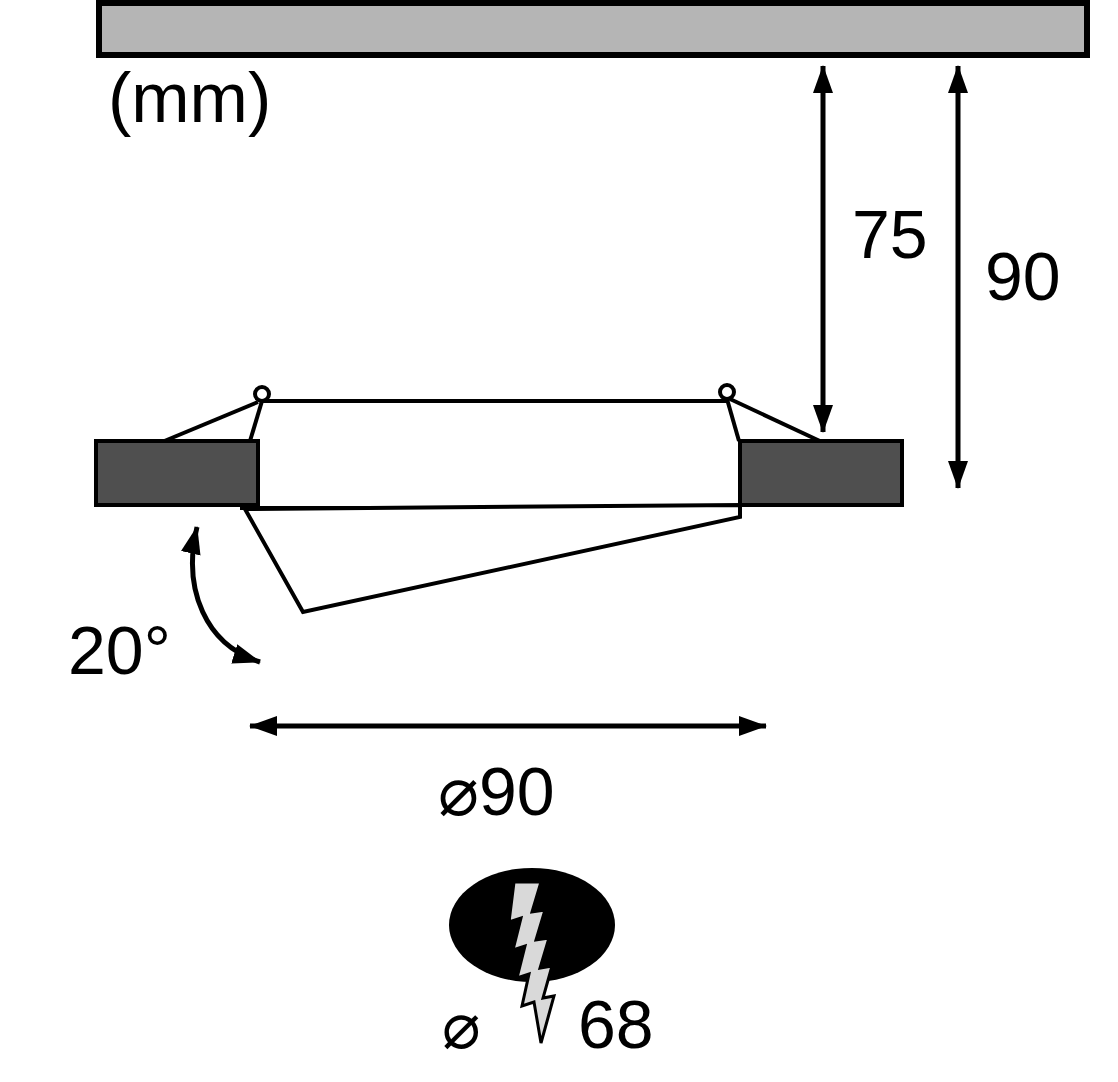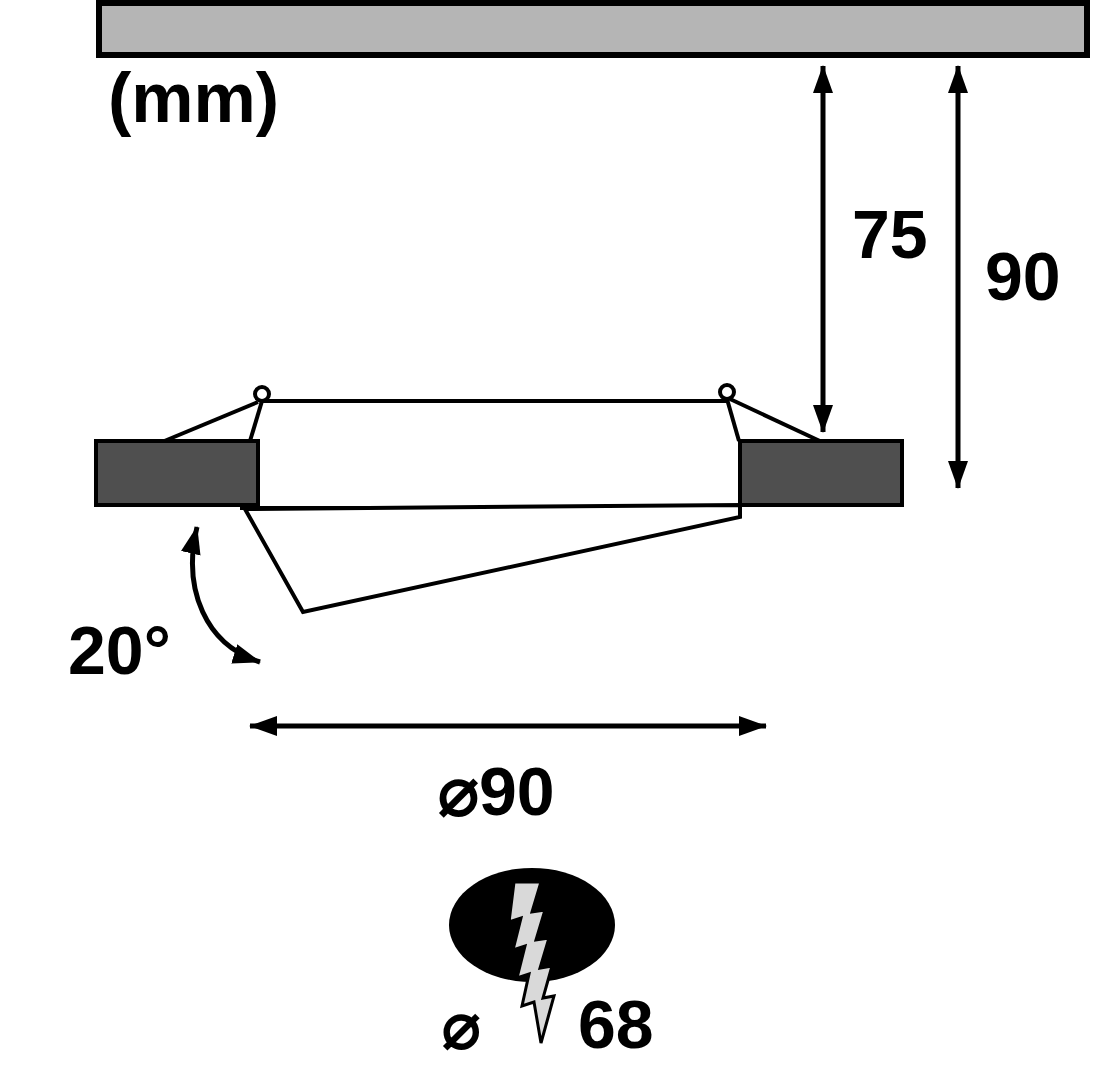--- a/index.html
+++ b/index.html
@@ -2,21 +2,20 @@
 <html><head>
 <meta charset="utf-8">
 <style>
   html,body{margin:0;padding:0;background:#ffffff;}
   .stage{
     position:relative;
     width:1118px;height:1082px;
     background:#ffffff;
     font-family:"Liberation Sans",sans-serif;
     overflow:hidden;
-    font-weight:bold;
   }
   svg{display:block;}
   .dim-text{
     font-family:"Liberation Sans",sans-serif;
     fill:#000000;
     font-size:68px;
   }
   .mm-text{font-size:70px;}
   .small-dia{font-size:64px;}
 </style>

